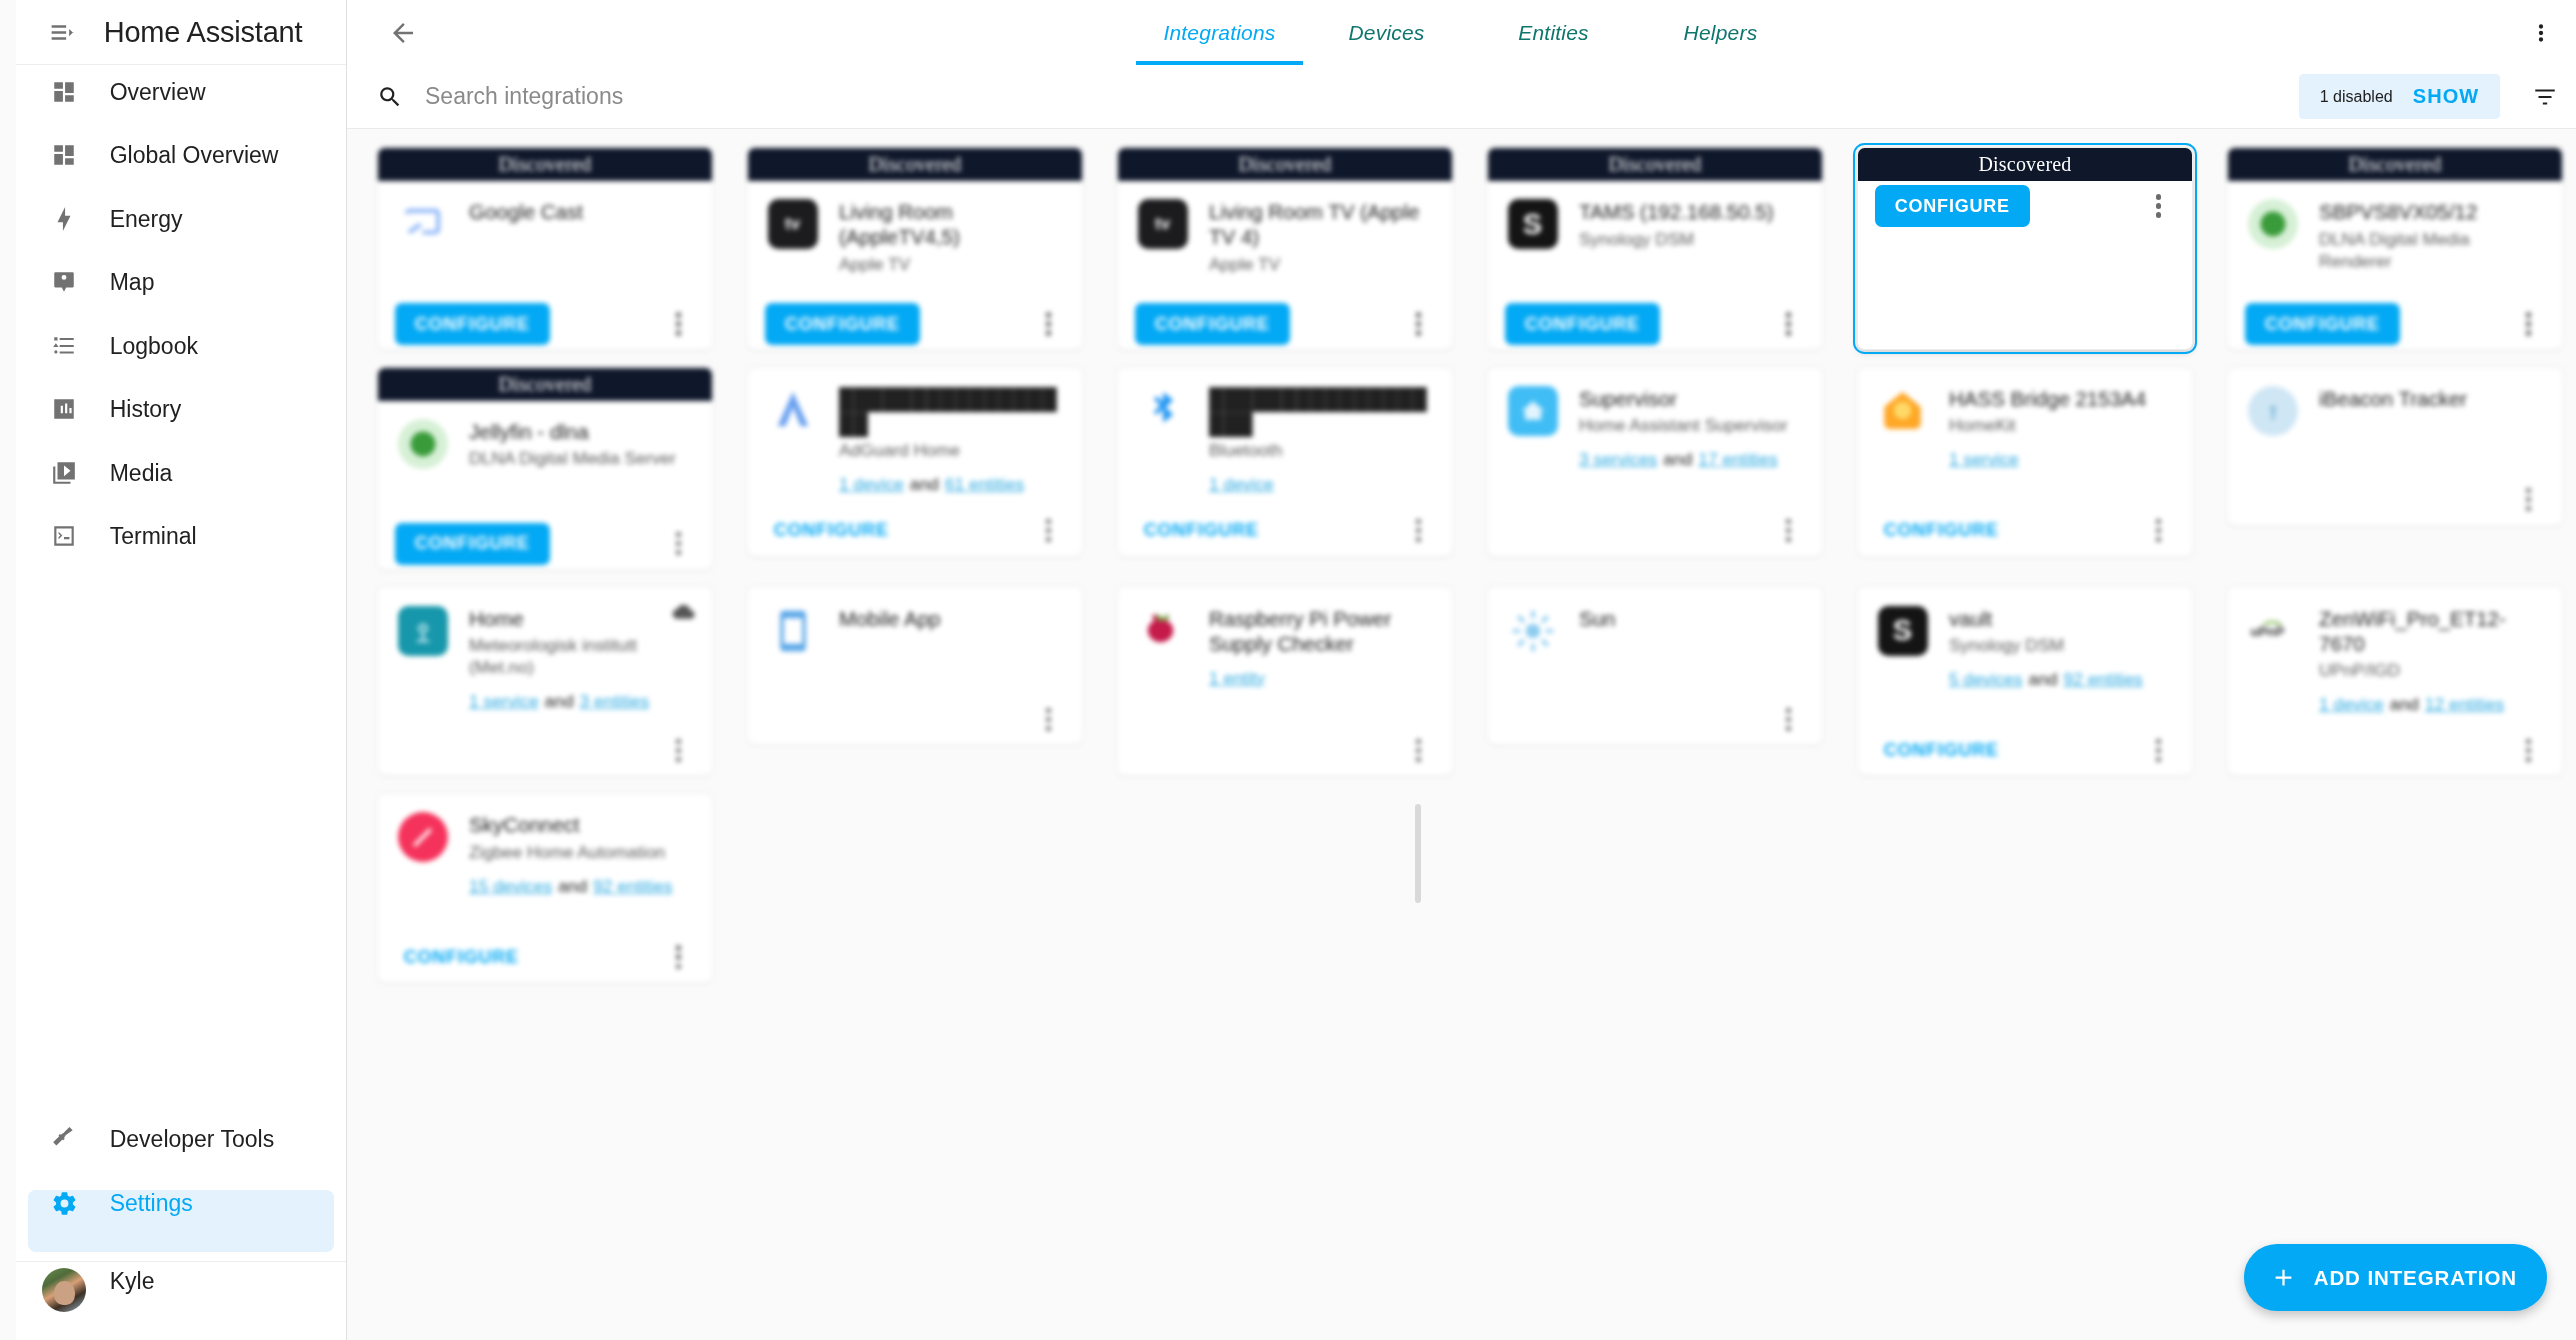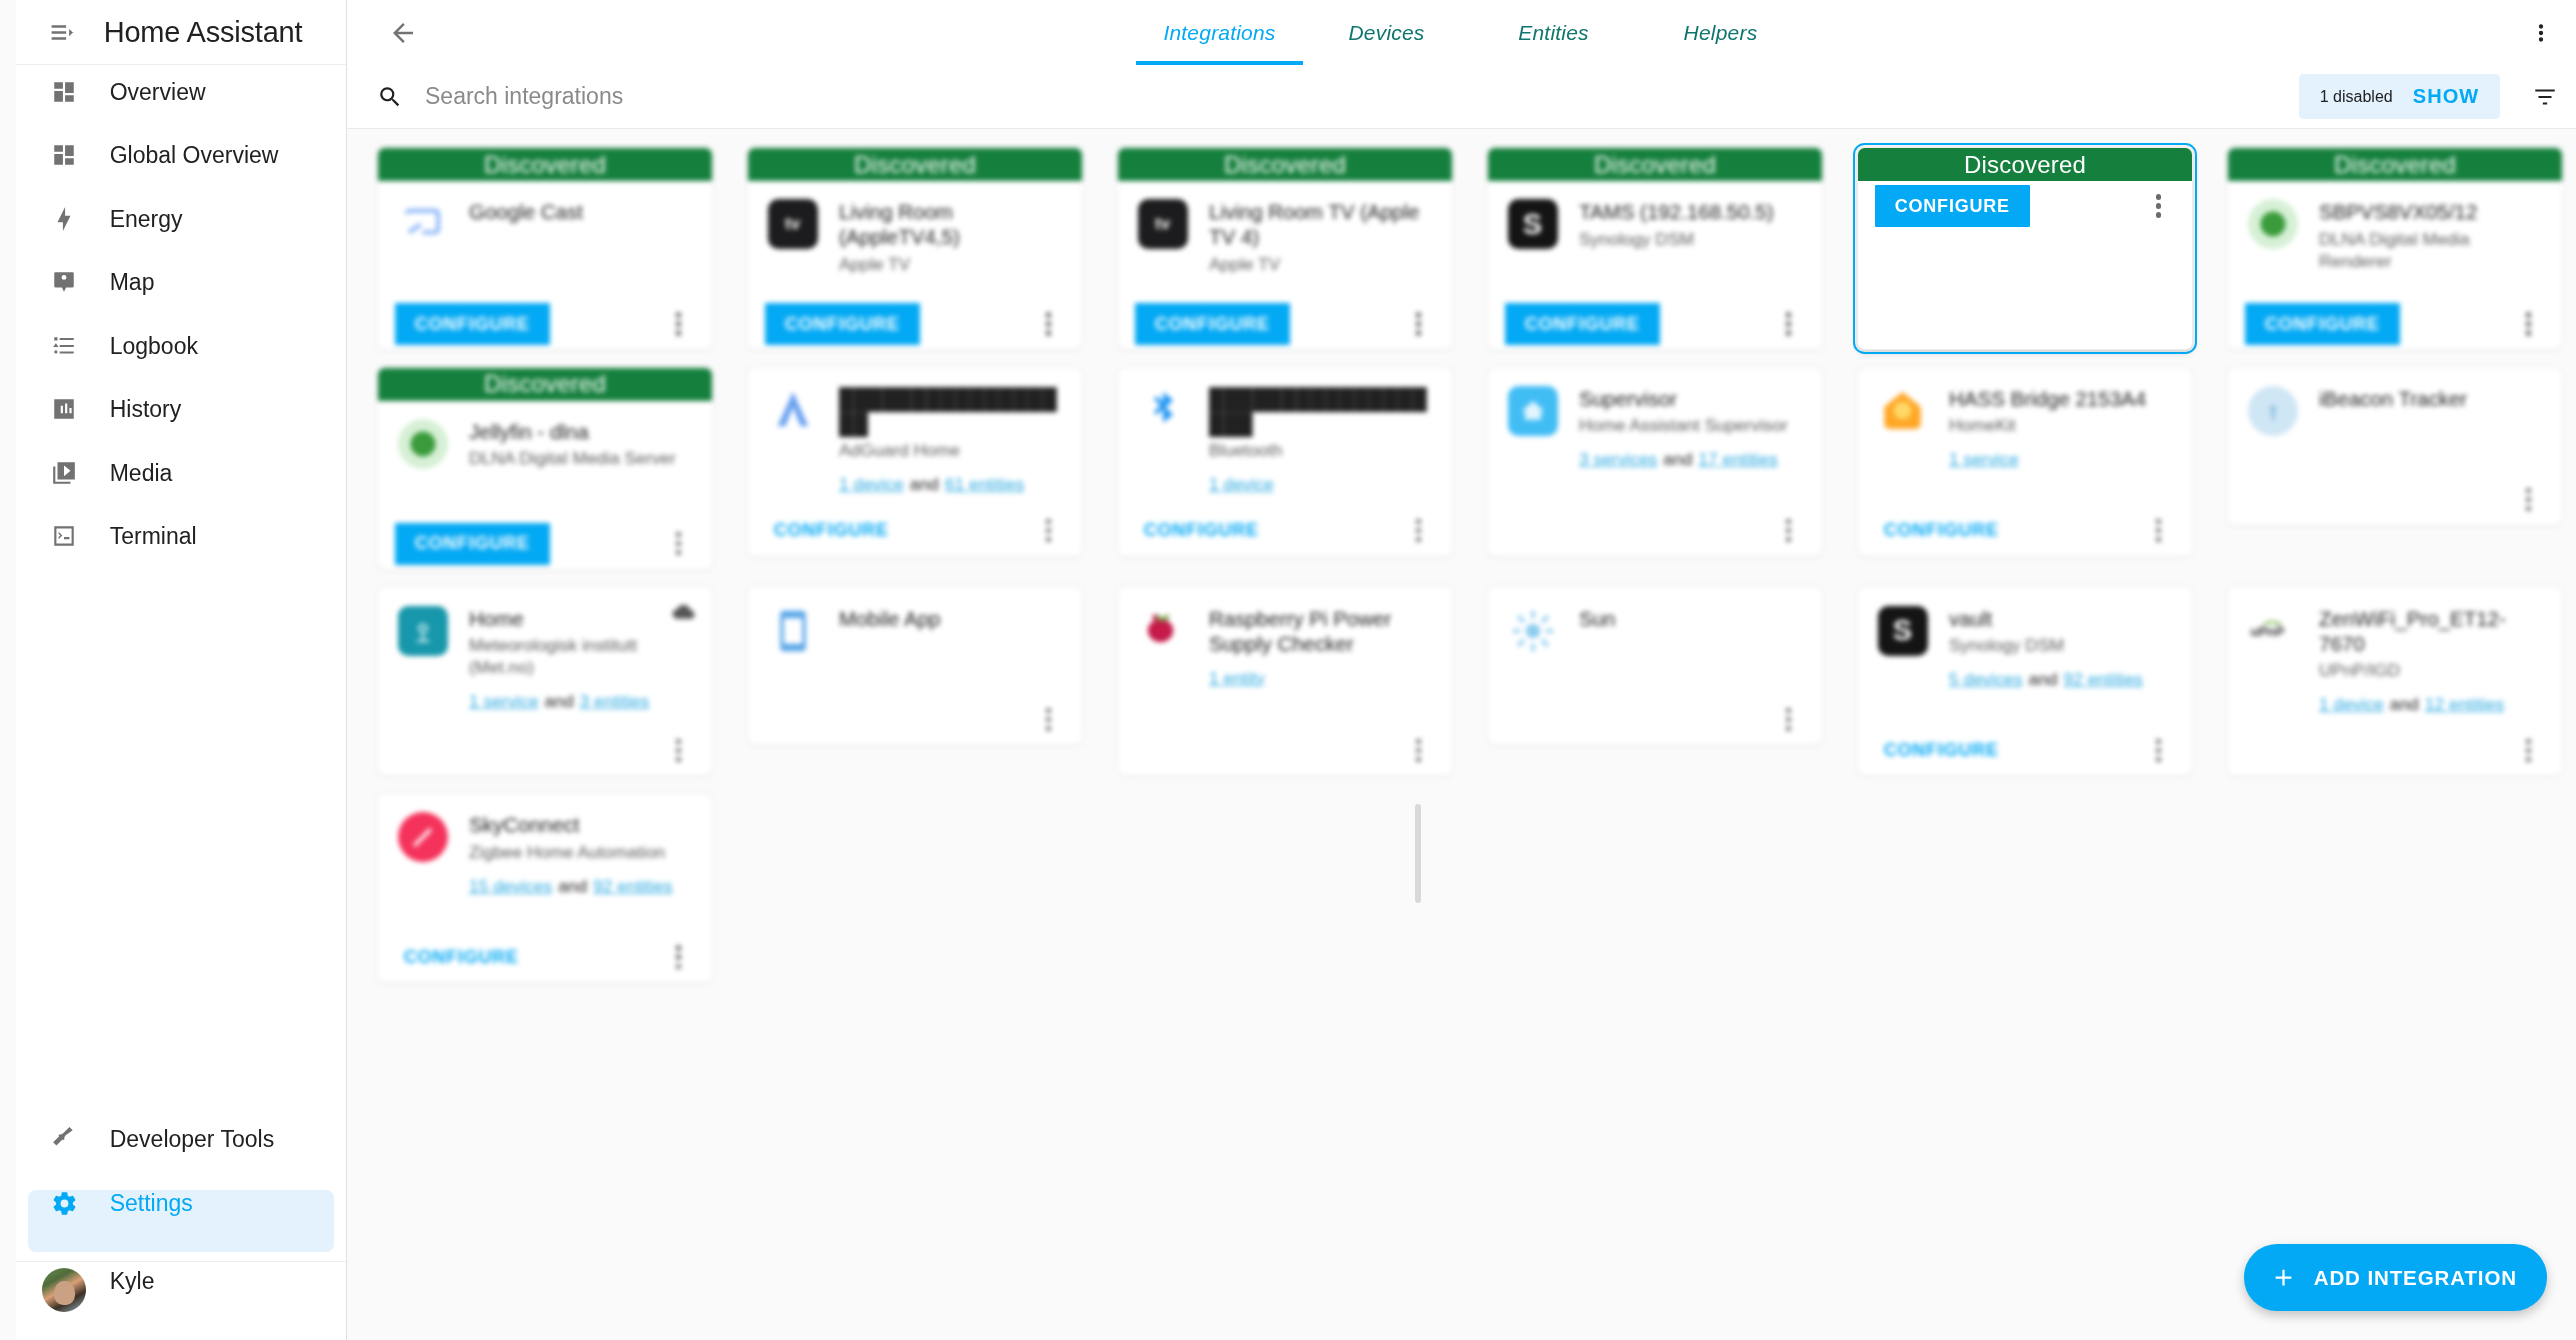--- a/index.html
+++ b/index.html
@@ -159,43 +159,44 @@
   .card.tall { height: 190px; }
   .card.discovered { height: 203px; }
   .card.focused {
     filter: none;
     outline: 2.3px solid #03a9f4;
     outline-offset: 2.3px;
     box-shadow: 0 2.3px 7.6px rgba(0,0,0,.16);
     z-index: 5;
   }
   .card-banner {
-    height: 33px; flex: 0 0 33px; background: #15803d;
-    color: #fff; font-size: 24px;
+    height: 33px; flex: 0 0 33px; background: #0f172a;
+    color: #fff; font-size: 20px;
     display: flex; align-items: center; justify-content: center;
     letter-spacing: 0.2px;
+    font-family: Liberation Serif, serif;
   }
   .card-body { flex: 1 1 auto; padding: 16.7px 18px 0 18px; display: flex; }
   .card-logo { width: 53px; flex: 0 0 53px; height: 53px; display: flex; align-items: center; justify-content: center; }
   .card-texts { margin-left: 20px; flex: 1 1 auto; min-width: 0; padding-top: 1.5px; }
   .card-title { font-size: 20.5px; color: #212121; line-height: 1.22; word-wrap: break-word; }
   .card-sub { font-size: 17.4px; color: #5c5c5c; margin-top: 4.6px; line-height: 1.25; }
   .card-links { font-size: 17.4px; margin-top: 12px; color: #212121; }
   .card-links a { color: #29a8e0; text-decoration: underline; }
   .card-links .and { color: #212121; text-decoration: none; margin: 0 6px; }
   .card-foot {
     height: 50px; flex: 0 0 50px;
     display: flex; align-items: center; justify-content: space-between;
     padding: 0 13.7px 0 16.7px;
   }
   .btn-configure {
     background: #03a9f4; color: #fff; border: none;
     font-family: "Liberation Sans", sans-serif;
     font-size: 18px; font-weight: 600; letter-spacing: 0.8px;
-    padding: 10.6px 20px; border-radius: 1px; cursor: pointer;
+    padding: 10.6px 20px; border-radius: 7px; cursor: pointer;
   }
   .btn-configure.flat {
     background: transparent; color: #03a9f4; padding: 9px 9px;
   }
   .kebab {
     width: 39px; height: 39px; border-radius: 50%;
     display: flex; flex-direction: column; align-items: center; justify-content: center;
     gap: 3.8px; cursor: pointer;
   }
   .kebab i { width: 5.3px; height: 5.3px; border-radius: 50%; background: #6b6b6b; display: block; }

